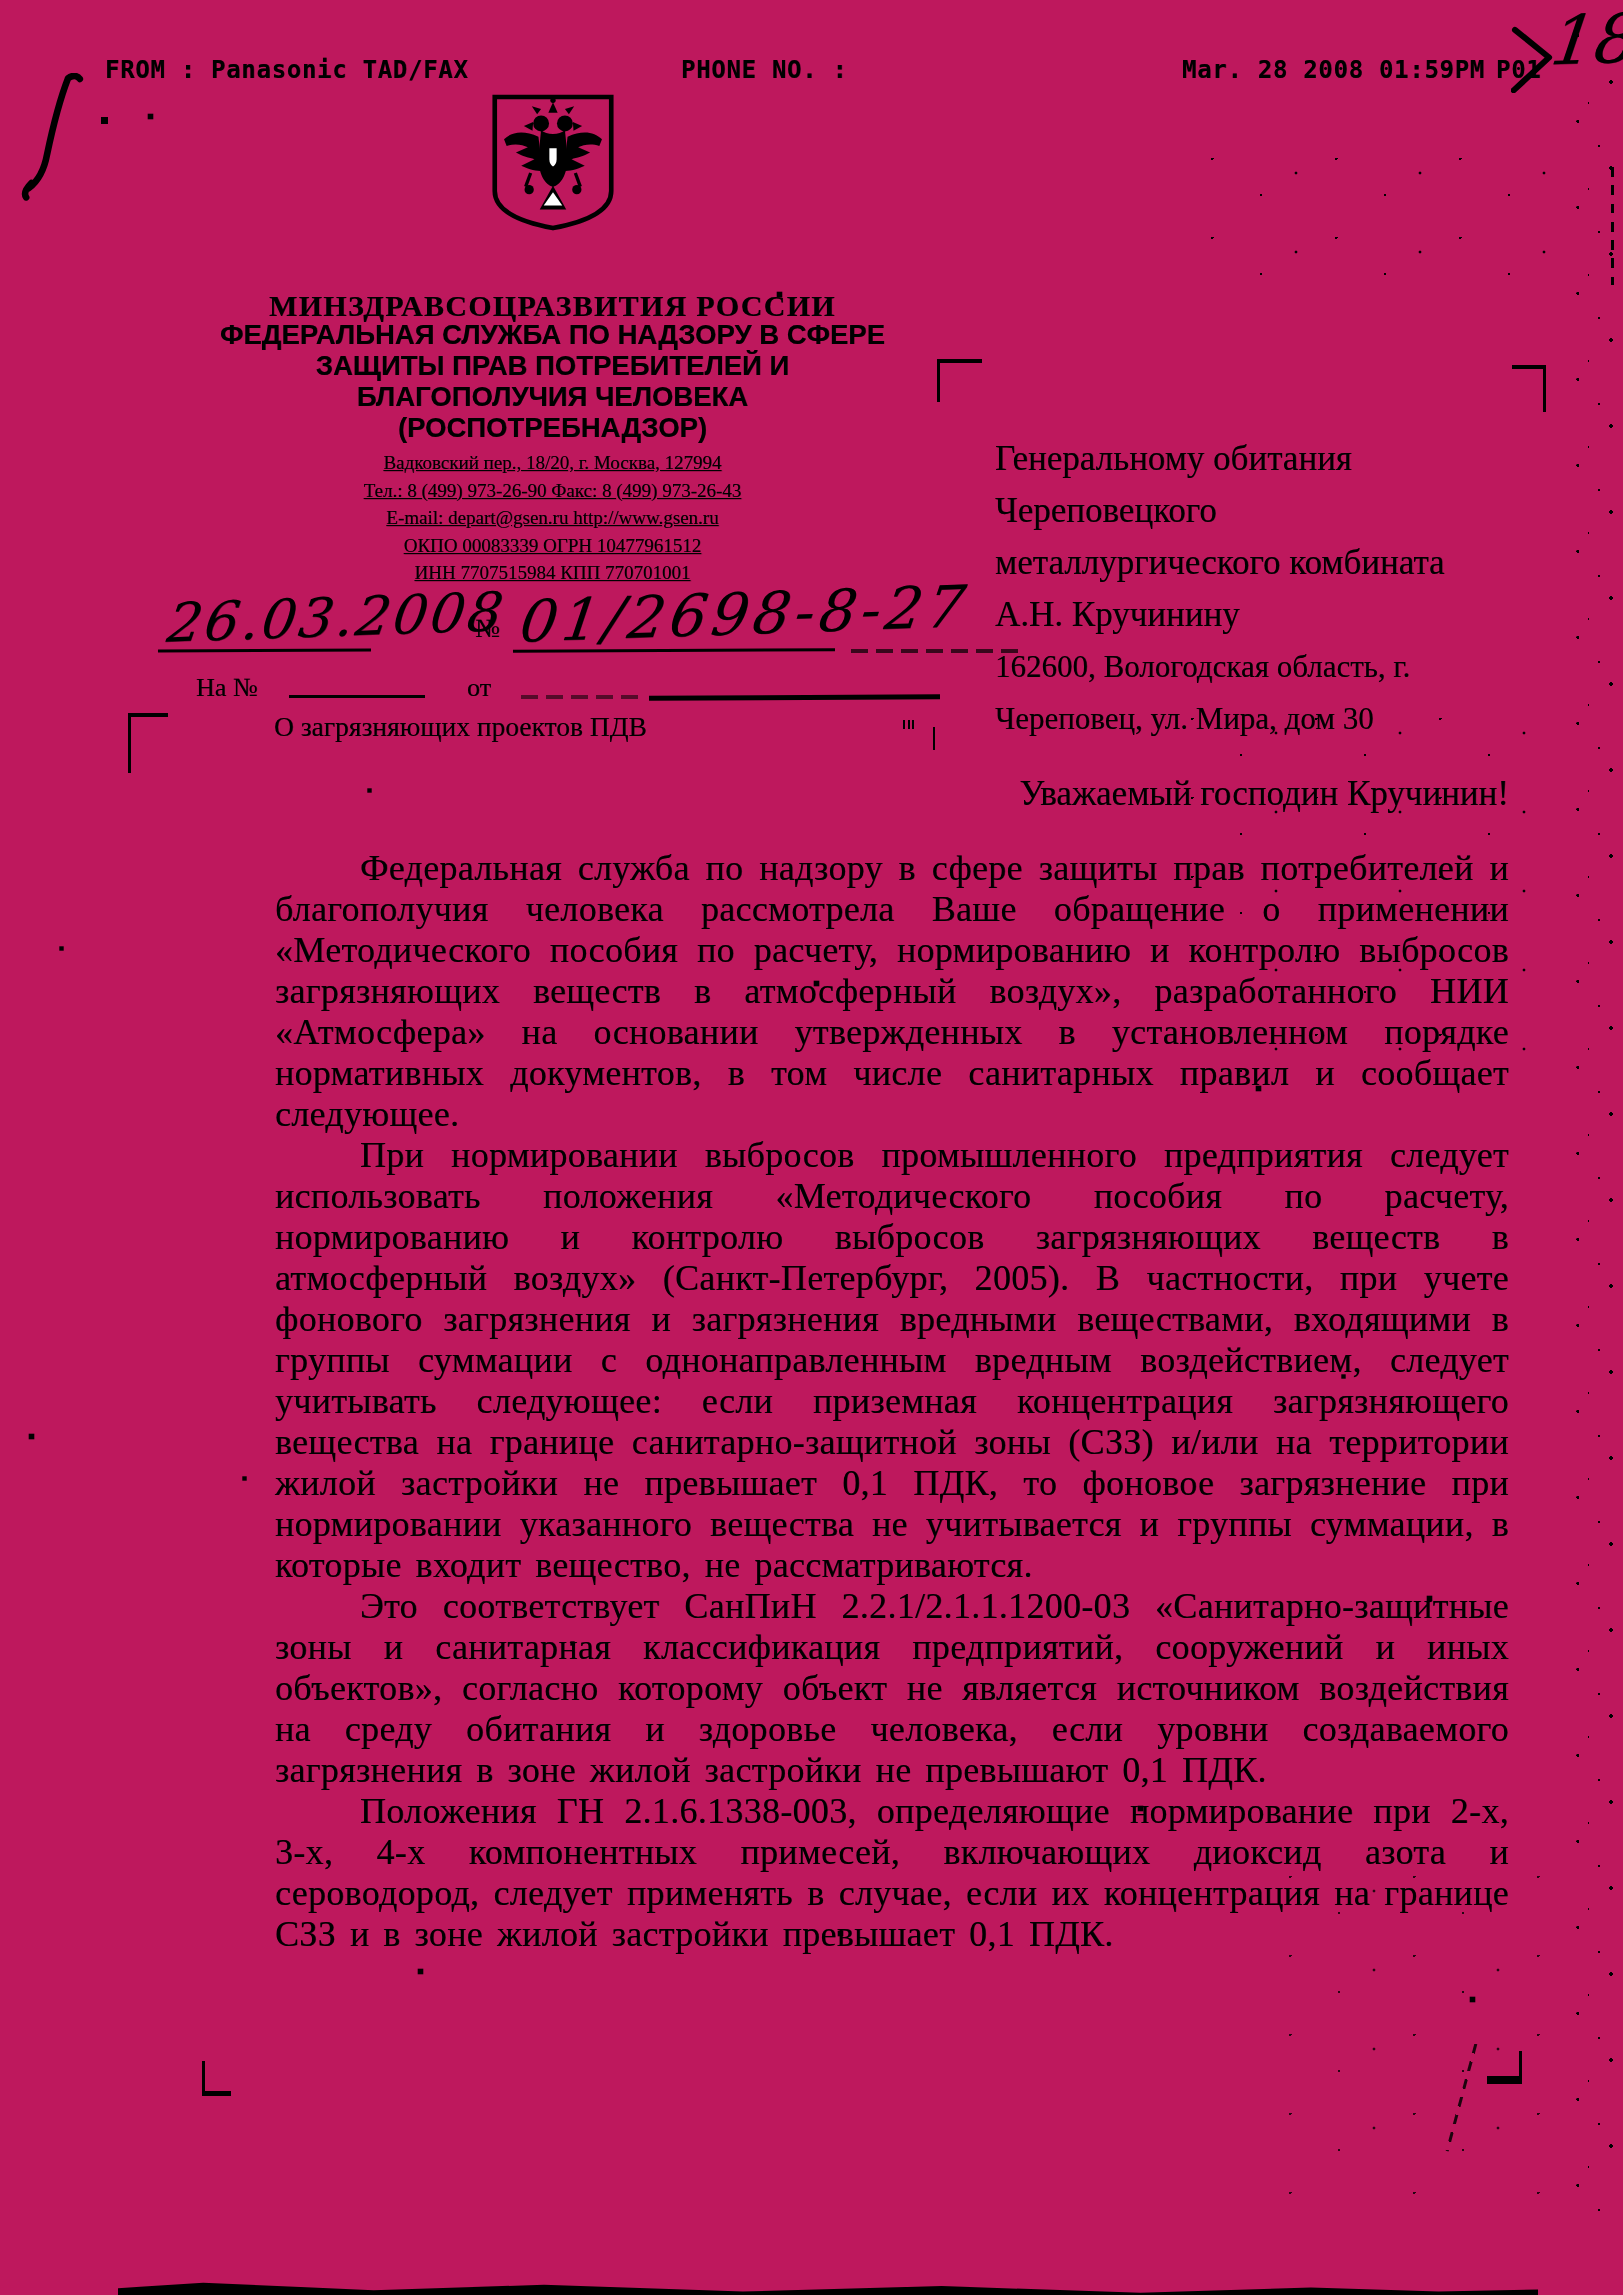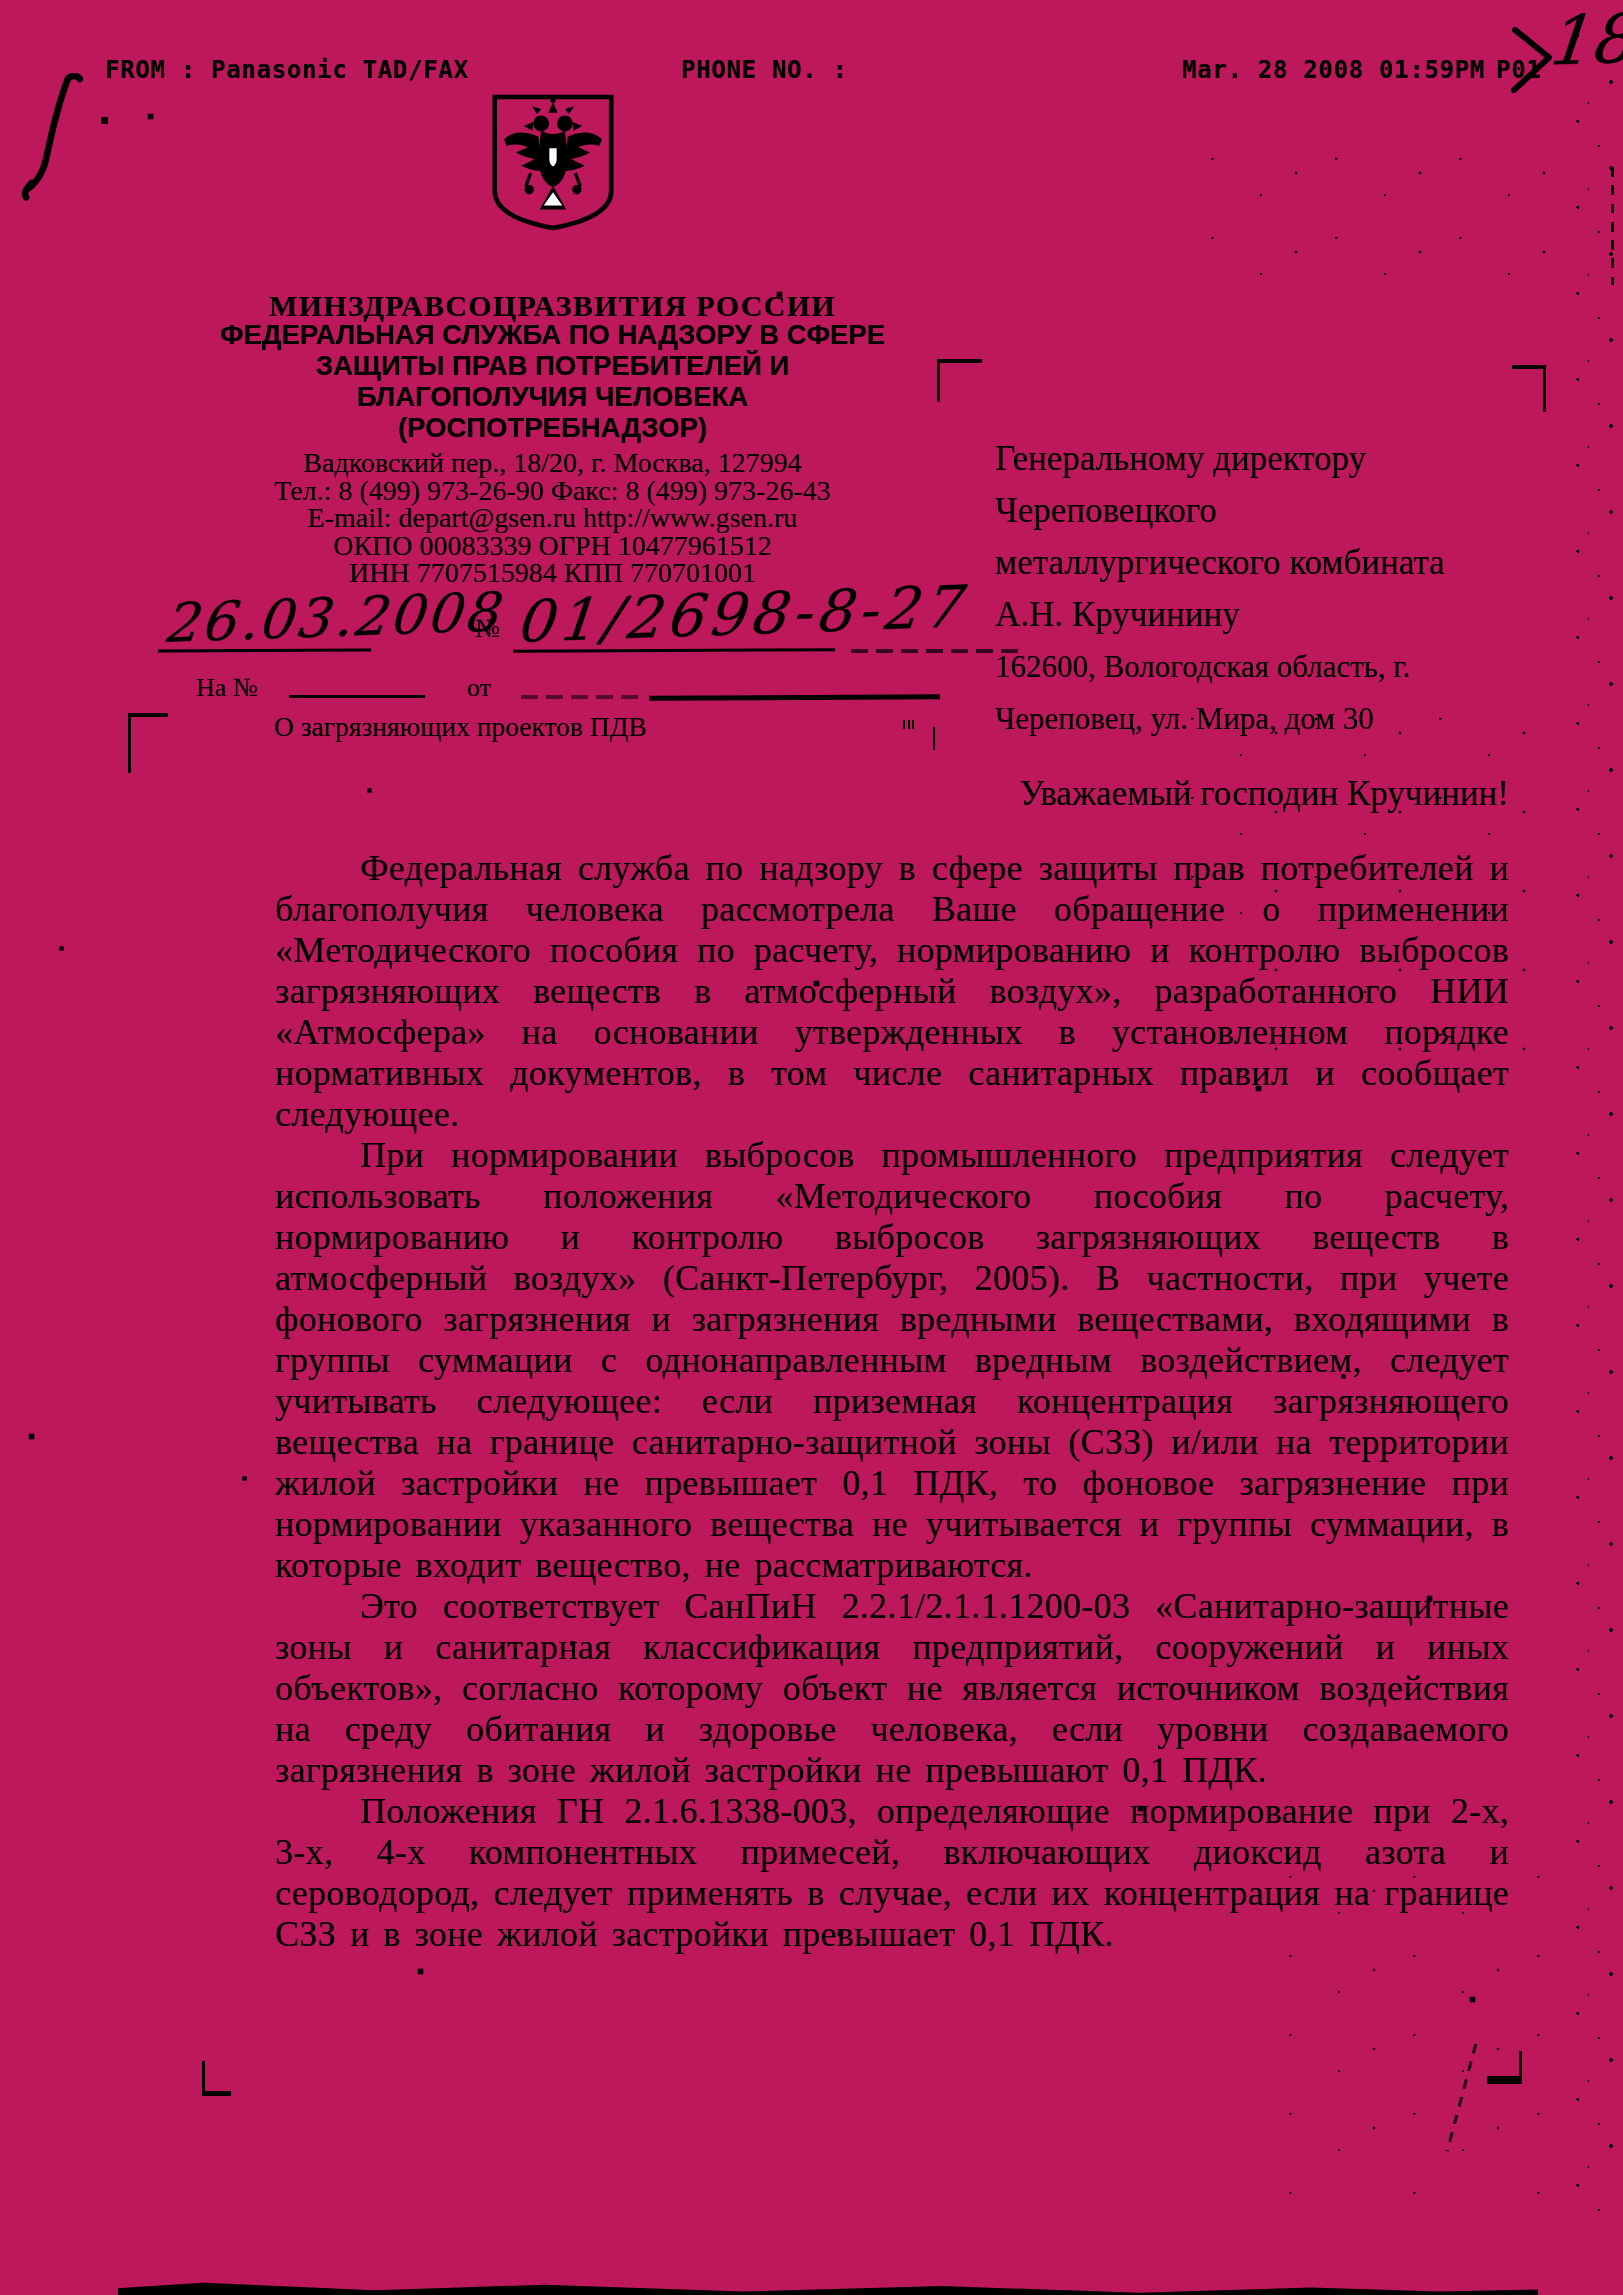--- a/index.html
+++ b/index.html
@@ -12,21 +12,21 @@
   .fax{font-family:"DejaVu Sans Mono","Liberation Mono",monospace;font-weight:bold;
        font-size:24px;letter-spacing:0.7px;white-space:nowrap;}
   
   .hw{font-style:italic;font-family:"DejaVu Serif",serif;white-space:nowrap;
       transform:skewX(-10deg) rotate(-2deg);}
   
   .lh-col{left:196px;width:713px;text-align:center;}
   .ministry{top:257px;font-size:30px;font-weight:600;letter-spacing:1.3px;white-space:nowrap;margin-top:32px;}
   .service{top:319px;font-family:"Liberation Sans",sans-serif;font-weight:bold;
            font-size:27.5px;line-height:31px;}
-  .addr{top:449px;font-size:28px;line-height:27.5px;}
+  .addr{top:449px;font-size:19px;line-height:27.5px;text-decoration:underline;}
   .label{font-size:26px;}
   .rule{background:#000;height:3.3px;}
   .rule.rough{transform:rotate(-0.25deg);}
   .dashed-line{height:3.9px;background:repeating-linear-gradient(90deg,#000 0 17px,transparent 17px 25px);}
   
   .rcpt{left:995px;top:433px;width:563px;font-size:35px;line-height:52px;white-space:nowrap;}
   .rcpt .small{font-size:31px;}
   
   .subject{left:274px;top:711px;font-size:27.5px;white-space:nowrap;}
   .salut{left:275px;top:774px;width:1234px;text-align:right;font-size:35px;}
@@ -145,21 +145,21 @@
     <span class="abs vbar" style="left:9.2px;top:0;width:2px;height:8.5px;"></span>
     <span class="abs vbar" style="left:29.5px;top:6.5px;width:2px;height:23.6px;"></span>
   </div>
 
   <div class="abs hbar" style="left:937px;top:359px;width:45px;height:3.9px;"></div>
   <div class="abs vbar" style="left:937px;top:359px;width:3.3px;height:43px;"></div>
   <div class="abs hbar" style="left:1512px;top:365px;width:34px;height:3.9px;"></div>
   <div class="abs vbar" style="left:1543px;top:365px;width:3.3px;height:47px;"></div>
 
   <div class="abs rcpt ink">
-    <div>Генеральному директору</div>
+    <div>Генеральному обитания</div>
     <div>Череповецкого</div>
     <div>металлургического комбината</div>
     <div>А.Н. Кручинину</div>
     <div class="small">162600, Вологодская область, г.</div>
     <div class="small">Череповец, ул. Мира, дом 30</div>
   </div>
 
   <div class="abs salut ink">Уважаемый господин Кручинин!</div>
   <div class="abs body-col ink">
     <p class="para">Федеральная служба по надзору в сфере защиты прав потребителей и благополучия человека рассмотрела Ваше обращение о применении «Методического пособия по расчету, нормированию и контролю выбросов загрязняющих веществ в атмосферный воздух», разработанного НИИ «Атмосфера» на основании  утвержденных в установленном порядке нормативных документов, в том числе санитарных правил и сообщает следующее.</p>

